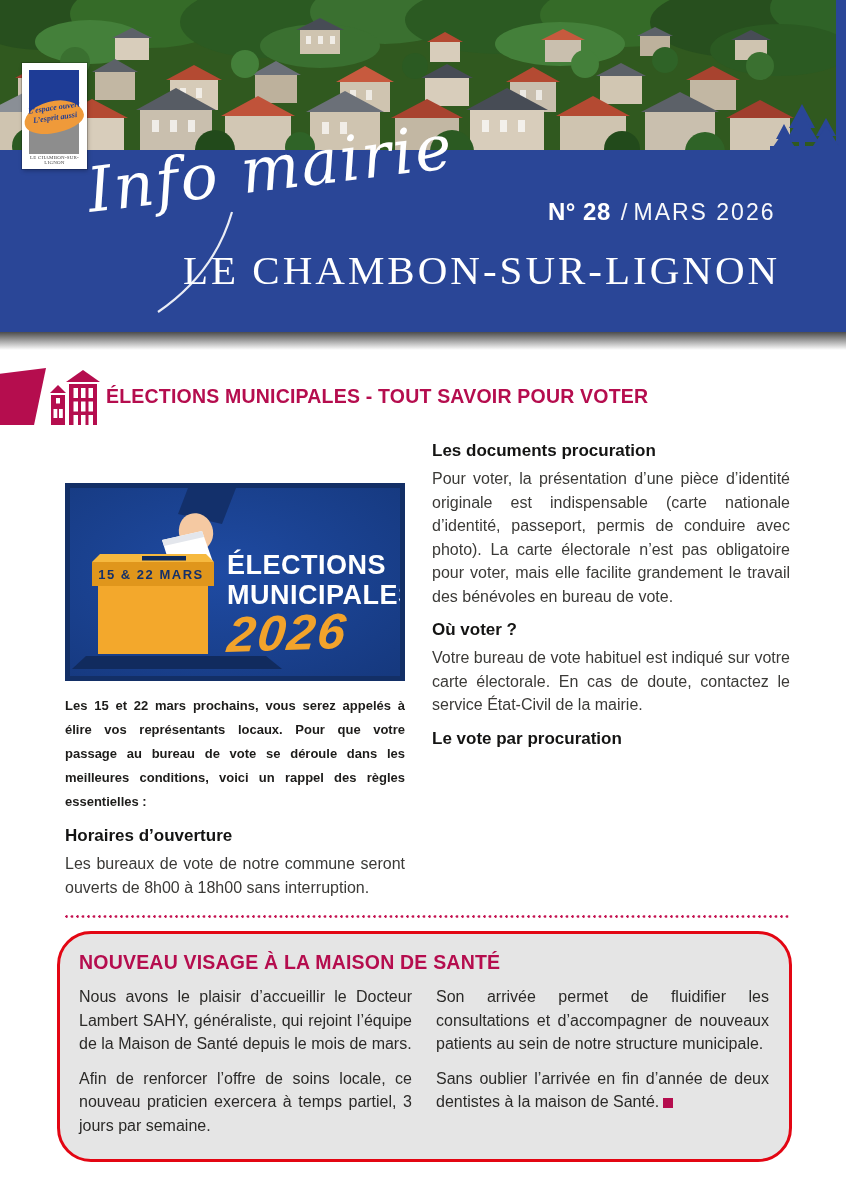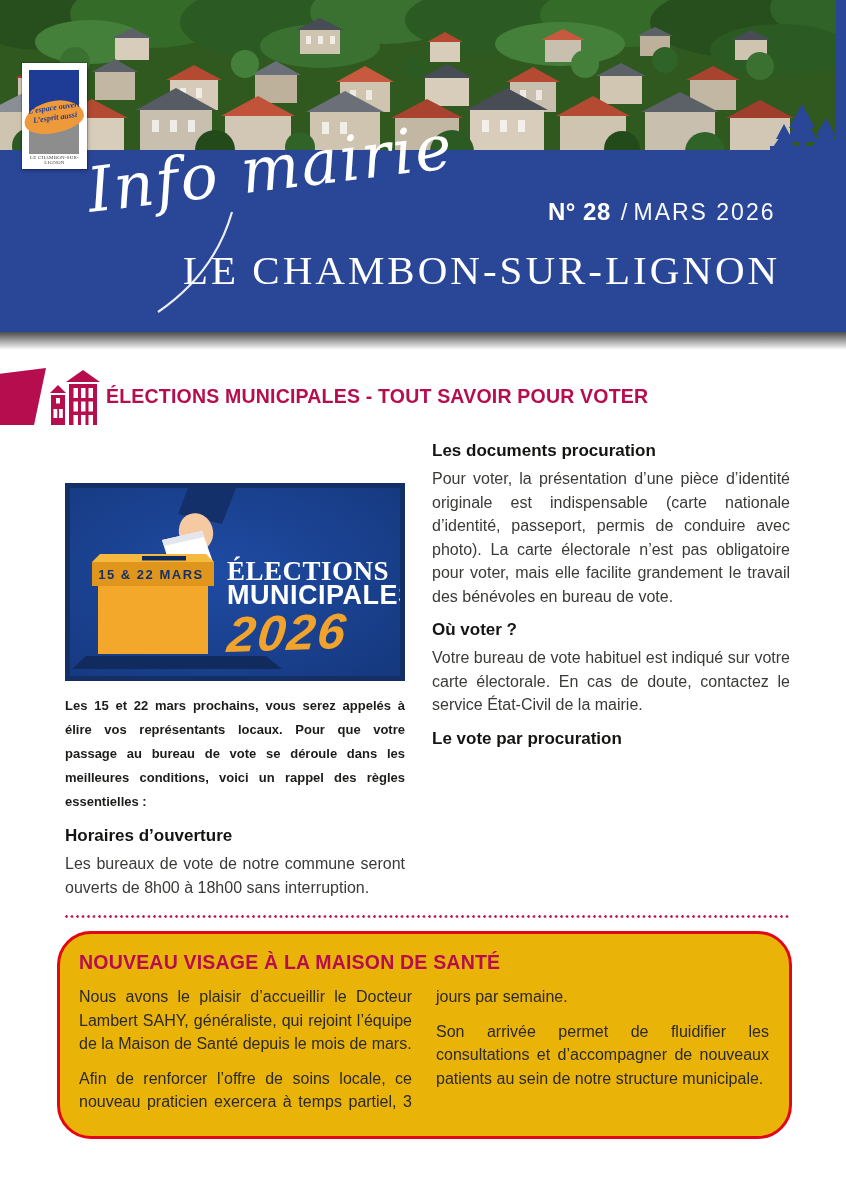--- a/index.html
+++ b/index.html
@@ -45,35 +45,35 @@
   .columns{display:flex;padding:12px 56px 0 65px;gap:27px;}
   .col-left{width:340px;flex:none;margin-top:44px;}
   .col-right{flex:1;min-width:0;}
   
   .poster{position:relative;width:340px;height:198px;background:#1c4697;border:5px solid #132f66;
           box-sizing:border-box;overflow:hidden;}
   .poster-dates{position:absolute;left:20px;top:79px;width:122px;text-align:center;
                 color:#13306b;font-weight:bold;font-size:13px;letter-spacing:1.5px;white-space:nowrap;}
   .poster-l1,.poster-l2{position:absolute;left:157px;color:#fff;font-weight:800;font-size:27px;
                         letter-spacing:.5px;white-space:nowrap;}
-  .poster-l1{top:68px;font-family:Liberation Serif, serif;}
+  .poster-l1{top:62px;}
   .poster-l2{top:92px;}
   .poster-year{position:absolute;left:158px;top:116px;color:#f2a32b;font-size:50px;font-weight:bold;
                font-style:italic;letter-spacing:2px;transform:skewX(-8deg) rotate(-2deg);}
   
   .intro{margin:13px 0 0;font-size:13px;font-weight:bold;line-height:24px;text-align:justify;color:#1d1c1a;}
   .block-h{margin:12px 0 6px;font-size:17px;font-weight:bold;color:#141413;}
   .col-right .block-h:first-child{margin-top:2px;}
   .block-p{margin:0 0 2px;font-size:16px;line-height:23.5px;text-align:justify;color:#3b3a37;}
   .sq{display:inline-block;width:10px;height:10px;background:#b50d4e;margin-left:4px;vertical-align:-1px;}
   
   .dotted{margin:14px 56px 0 65px;height:3px;background-image:radial-gradient(circle at 1.5px 1.5px,#c41351 1.1px,transparent 1.5px);
           background-size:5.5px 3px;background-repeat:repeat-x;}
   
-  .health-box{margin:13px 54px 0 57px;border:3px solid #e30613;border-radius:34px;background:#eab308;
+  .health-box{margin:13px 54px 0 57px;border:3px solid #e30613;border-radius:34px;background:#e5e5e5;
               padding:17px 20px 22px 19px;}
   .health-title{margin:0 0 11px;font-size:19.5px;font-weight:bold;color:#b50d4e;letter-spacing:.2px;}
   .box-cols{column-count:2;column-gap:24px;}
   .box-cols p{margin:0 0 11px;font-size:16px;line-height:23.5px;text-align:justify;color:#2b2a28;
               -webkit-hyphens:auto;hyphens:auto;}
   .box-cols p:last-child{margin-bottom:0;}
 </style>
 </head>
 <body>
 
@@ -314,17 +314,18 @@
     </div>
 
     <div class="dotted"></div>
 
     <div class="health-box">
       <h2 class="health-title">NOUVEAU VISAGE À LA MAISON DE SANTÉ</h2>
       <div class="box-cols">
         <p>Nous avons le plaisir d’accueillir le Docteur Lambert SAHY, généraliste, qui rejoint l’équipe de la Maison de Santé depuis le mois de mars.</p>
         <p>Afin de renforcer l’offre de soins locale, ce nouveau praticien exercera à temps partiel, 3 jours par semaine.</p>
         <p>Son arrivée permet de fluidifier les consultations et d’accompagner de nouveaux patients au sein de notre structure municipale.</p>
+        <p><span>Sans oublier l’arrivée en fin d’année de deux dentistes à la maison de Santé.</span><span class="sq"></span></p>
       </div>
     </div>
 
   </main>
 </div>
 
 </body></html>

